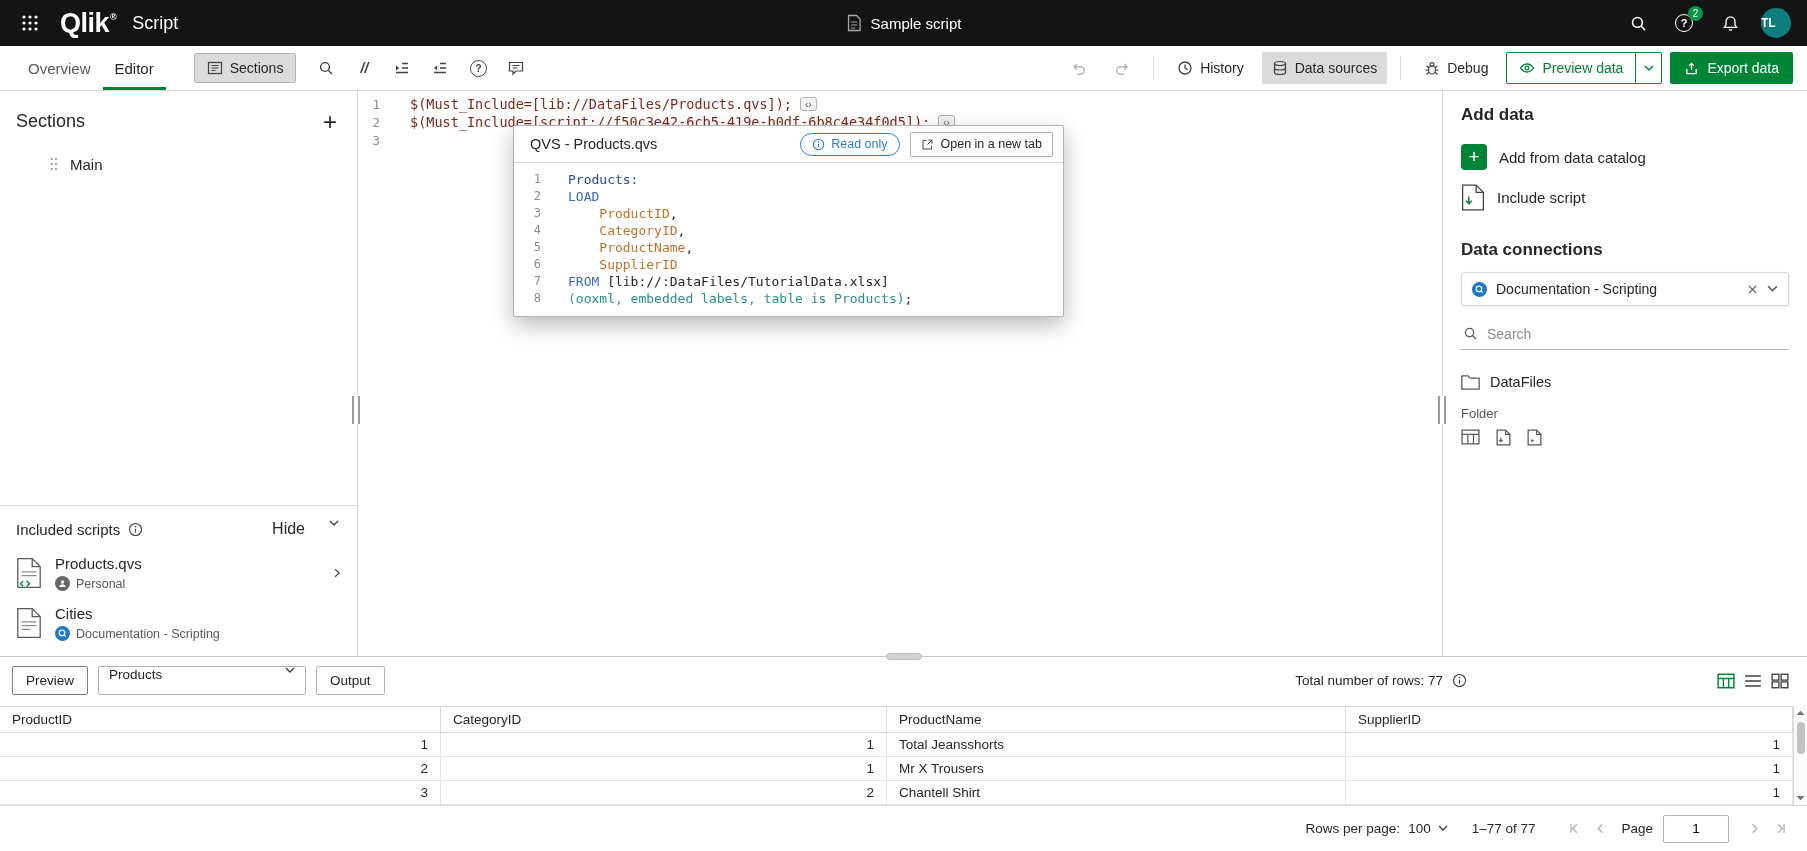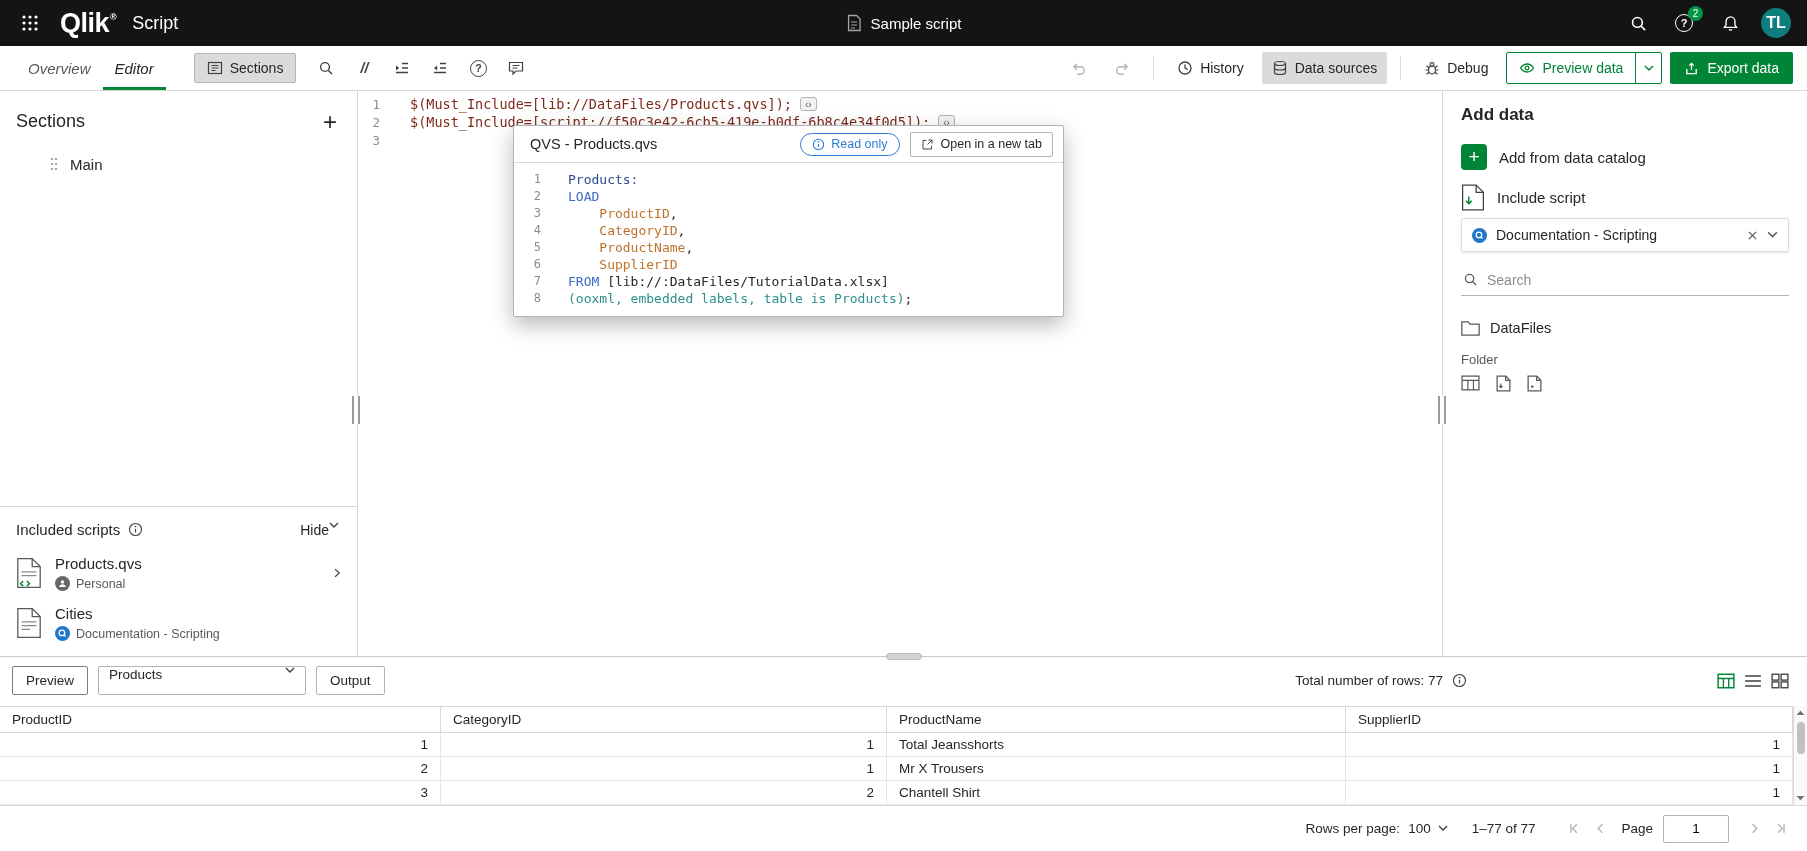--- a/index.html
+++ b/index.html
@@ -14,25 +14,25 @@
   .tb-left { display:flex; align-items:center; padding-left:14px; }
   .tb-iconbtn { width:32px; height:32px; display:flex; align-items:center; justify-content:center; color:#fff; }
   .logo { font-size:27px; font-weight:bold; letter-spacing:-0.5px; margin-left:14px; display:flex; line-height:1; }
   .logo .reg { font-size:9px; margin-top:3px; margin-left:1px; }
   .product { font-size:18px; margin-left:16px; font-weight:400; }
   .tb-center { position:absolute; left:50%; transform:translateX(-50%); display:flex; align-items:center; gap:9px; font-size:15px; }
   .tb-right { margin-left:auto; display:flex; align-items:center; gap:15px; padding-right:16px; }
   .help-wrap { position:relative; width:30px; height:30px; display:flex; align-items:center; justify-content:center; }
   .circle-q { width:18px; height:18px; border:1.5px solid #fff; border-radius:50%; display:flex; align-items:center; justify-content:center; font-size:11px; font-weight:bold; color:#fff; }
   .badge { position:absolute; top:-2px; right:-4px; min-width:15px; height:15px; border-radius:8px; background:#009845; color:#fff; font-size:10px; display:flex; align-items:center; justify-content:center; padding:0 3px; }
-  .avatar { width:30px; height:30px; border-radius:50%; background:#0E7D7D; color:#fff; font-size:16px; font-weight:bold; display:flex; align-items:center; justify-content:center; }
+  .avatar { width:30px; height:30px; border-radius:50%; background:#0E7D7D; color:#fff; font-size:12px; font-weight:bold; display:flex; align-items:center; justify-content:flex-start; }
 
   
   .toolbar { flex:0 0 44px; border-bottom:1px solid #D9D9D9; display:flex; align-items:center; padding:0 14px 0 16px; background:#fff; }
-  .tab { height:44px; display:flex; align-items:center; padding:0 12px; font-size:15px; color:#595959;font-style:italic; }
+  .tab { height:44px; display:flex; align-items:center; padding:0 12px; font-size:15px; color:#595959; }
   .tab.active { color:#262626; box-shadow:inset 0 -3px 0 0 #008536; }
   .btn-toggle { margin-left:28px; display:flex; align-items:center; gap:7px; height:30px; padding:0 12px; background:#DBDBDB; border:1px solid #B3B3B3; border-radius:2px; font-size:14px; color:#262626; }
   .tb-tools { display:flex; align-items:center; margin-left:12px; gap:2px; }
   .tool-btn { width:36px; height:30px; display:flex; align-items:center; justify-content:center; color:#404040; border-radius:2px; }
   .comment-glyph { font-size:14px; font-style:italic; font-weight:bold; }
   .circle-q.dark { border-color:#404040; color:#404040; width:17px; height:17px; font-size:10.5px; }
   .toolbar-right { margin-left:auto; display:flex; align-items:center; gap:8px; }
   .tool-btn.disabled { color:#B3B3B3; }
   .tb-divider { width:1px; height:24px; background:#D9D9D9; margin:0 5px; }
   .menu-btn { display:flex; align-items:center; gap:7px; height:32px; padding:0 10px; font-size:14px; color:#262626; border-radius:2px; }
@@ -54,21 +54,21 @@
   .sb-title { font-size:18px; }
   .sb-plus { font-size:24px; font-weight:300; line-height:20px; color:#262626; }
   .sb-item { height:40px; display:flex; align-items:center; gap:12px; padding:0 12px 0 16px; font-size:15px;margin-left:34px; }
   .sb-item.selected { background:#E3E3E3; }
   .sb-item .trash { margin-left:auto; color:#404040; display:flex; }
   .sb-spacer { flex:1; }
   .inc { border-top:1px solid #D9D9D9; padding-bottom:8px; }
   .inc-head { display:flex; align-items:center; padding:14px 18px 10px 16px; }
   .inc-title { font-size:15px; }
   .inc-info { margin-left:8px; color:#404040; display:flex; }
-  .inc-hide { margin-left:auto; display:flex; align-items:flex-start; gap:0; font-size:14px; color:#262626; }
+  .inc-hide { margin-left:auto; display:flex; align-items:flex-start; gap:24px; font-size:16px; color:#262626; }
   .script-item { display:flex; align-items:center; gap:13px; padding:7px 14px 7px 16px; }
   .script-name { font-size:15px; margin-bottom:4px; }
   .script-src { display:flex; align-items:center; gap:6px; font-size:12.5px; color:#595959; }
   .badge-circle { width:15px; height:15px; border-radius:50%; display:flex; align-items:center; justify-content:center; flex:0 0 15px; }
   .badge-person { background:#666; }
   .badge-conn { background:#1E78C8; }
   .script-item .chev { margin-left:auto; color:#404040; display:flex; }
 
   
   .editor { flex:1; position:relative; background:#fff; padding-top:4px; font-family:"DejaVu Sans Mono","Liberation Mono",monospace; overflow:hidden; }
@@ -476,20 +476,21 @@
         <span>Add from data catalog</span>
       </button>
       <button class="rp-row">
         <svg width="24" height="27" viewBox="0 0 22 26">
             <path d="M1 1h13l7 7v17H1z" fill="none" stroke="#404040" stroke-width="1.2"></path>
             <path d="M14 1v7h7" fill="none" stroke="#404040" stroke-width="1.2"></path>
             <path d="M7 12v7M4.2 16.2 7 19l2.8-2.8" fill="none" stroke="#008536" stroke-width="1.4"></path>
           </svg>
         <span>Include script</span>
       </button>
+      <div class="rp-h second">Data connections</div>
       <div class="conn-select">
         <span class="badge-circle badge-conn">
           <svg width="11" height="11" viewBox="0 0 12 12">
               <circle cx="5.4" cy="5.4" r="3" fill="none" stroke="#fff" stroke-width="1.4"></circle>
               <line x1="7.5" y1="7.5" x2="9.5" y2="9.3" stroke="#fff" stroke-width="1.4"></line>
             </svg>
         </span>
         <span class="conn-name">Documentation - Scripting</span>
         <button class="x">
           <svg width="11" height="11" viewBox="0 0 12 12">

